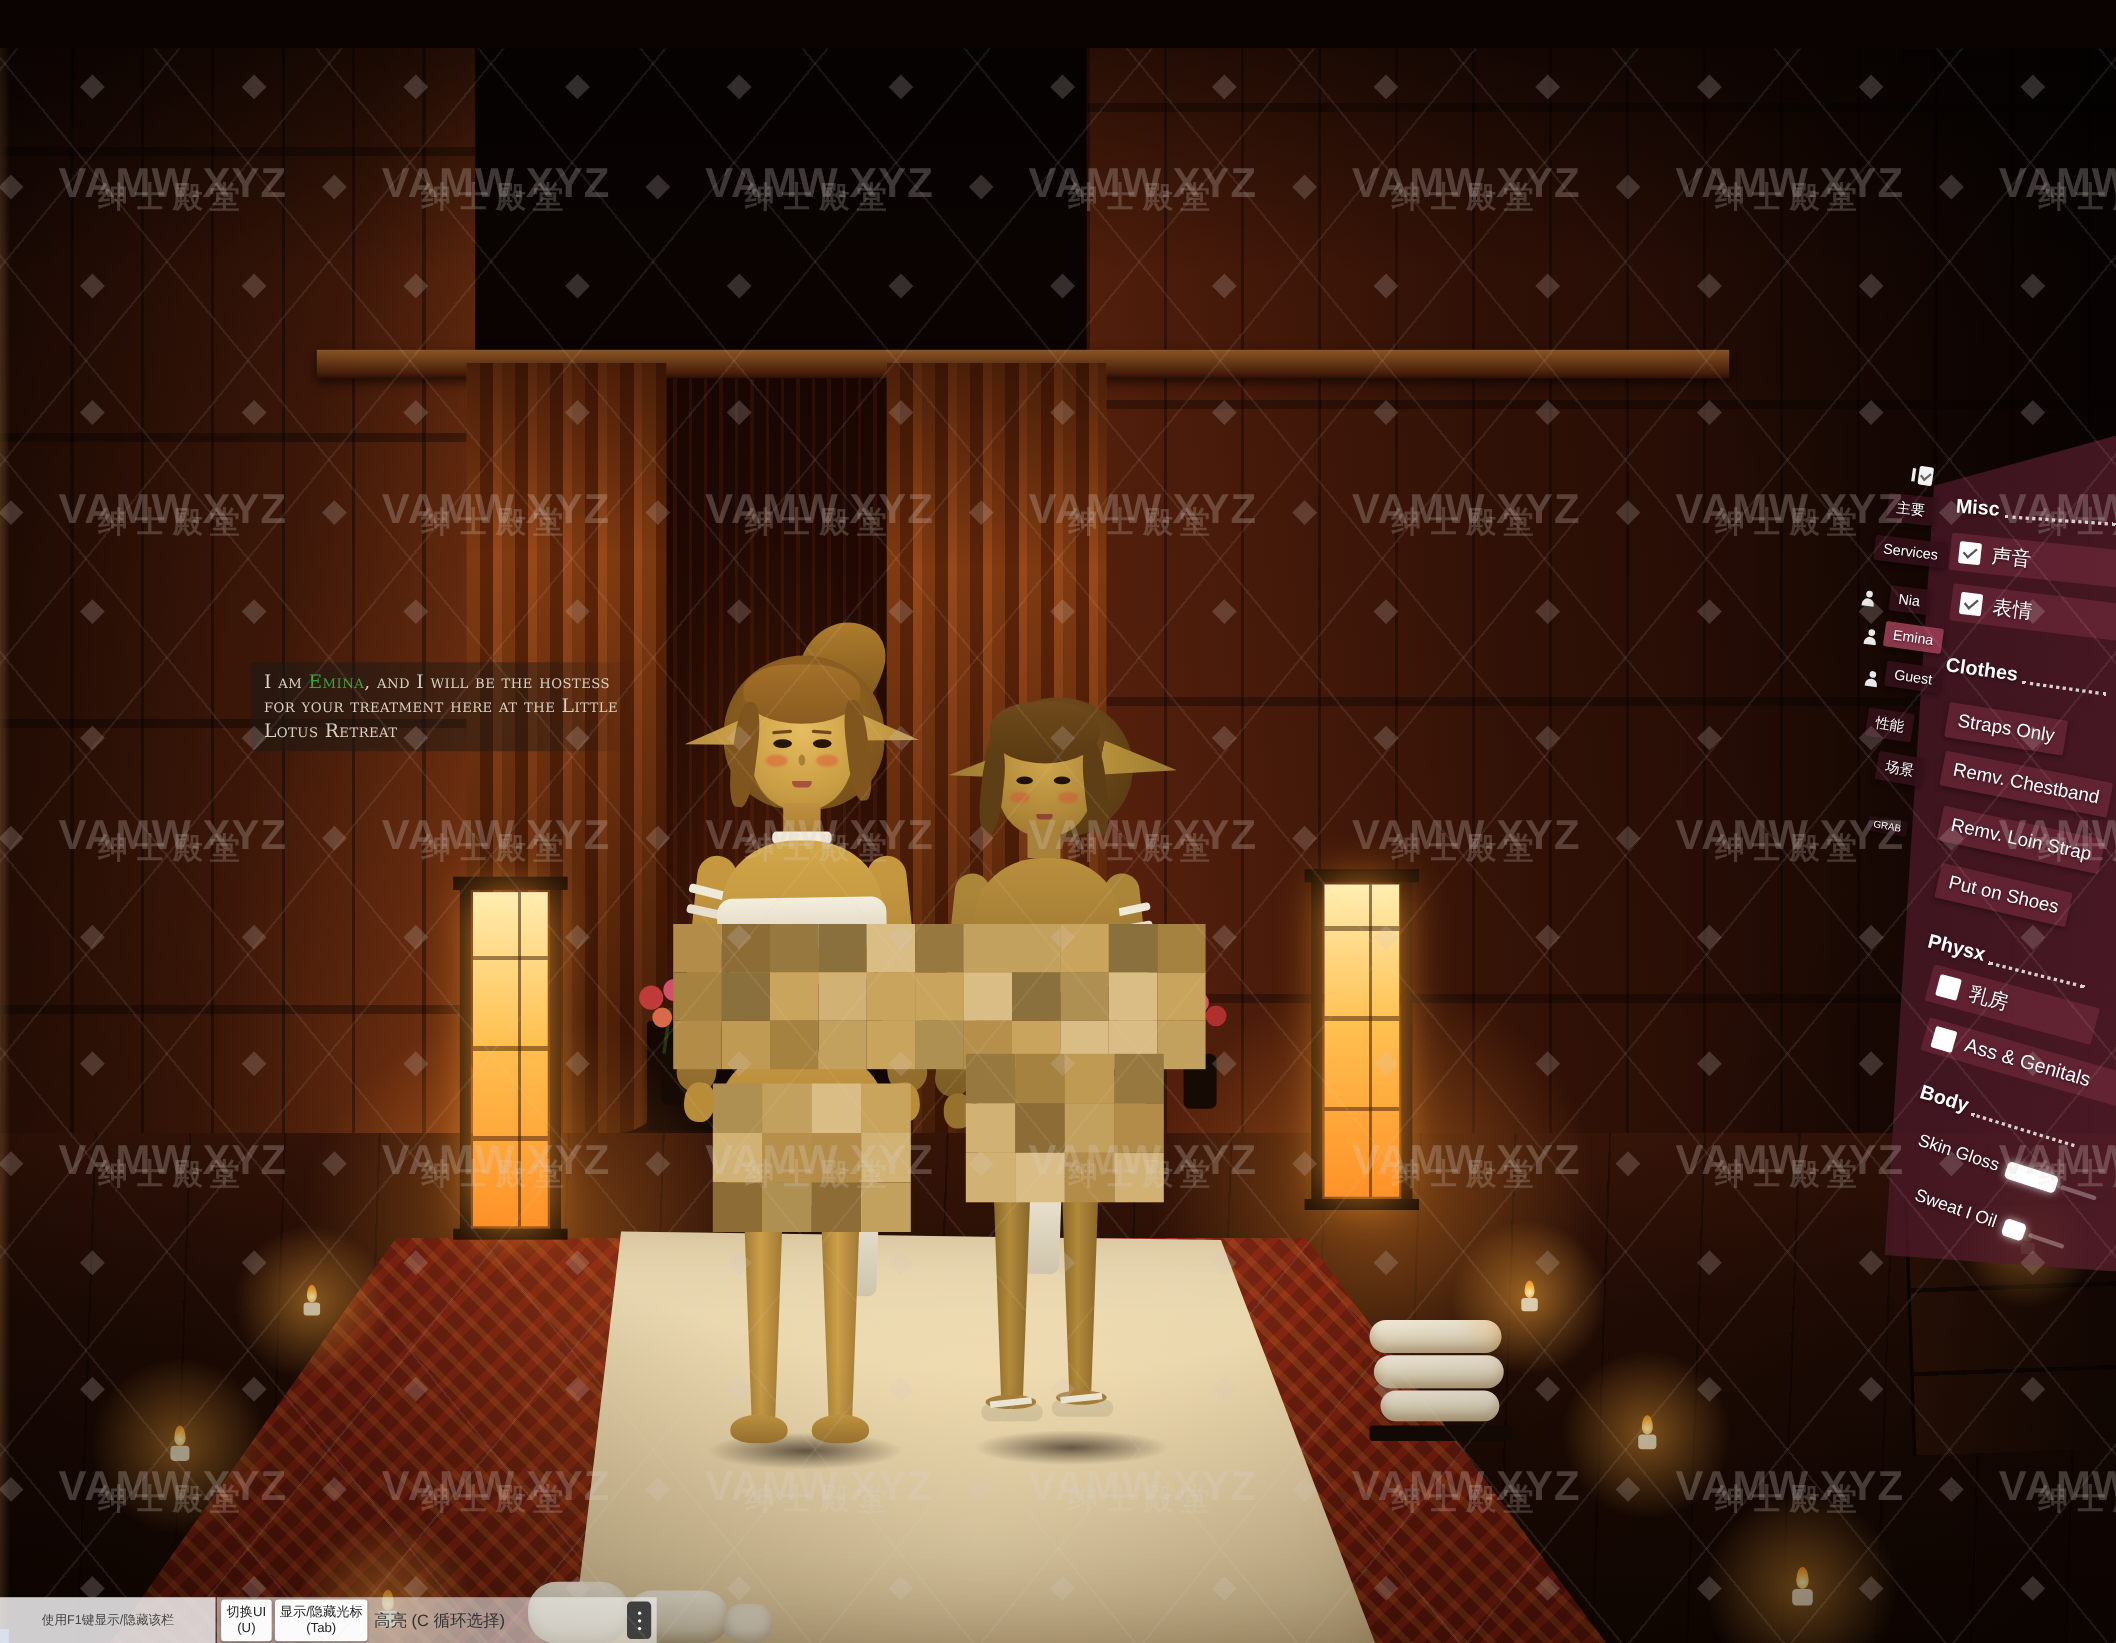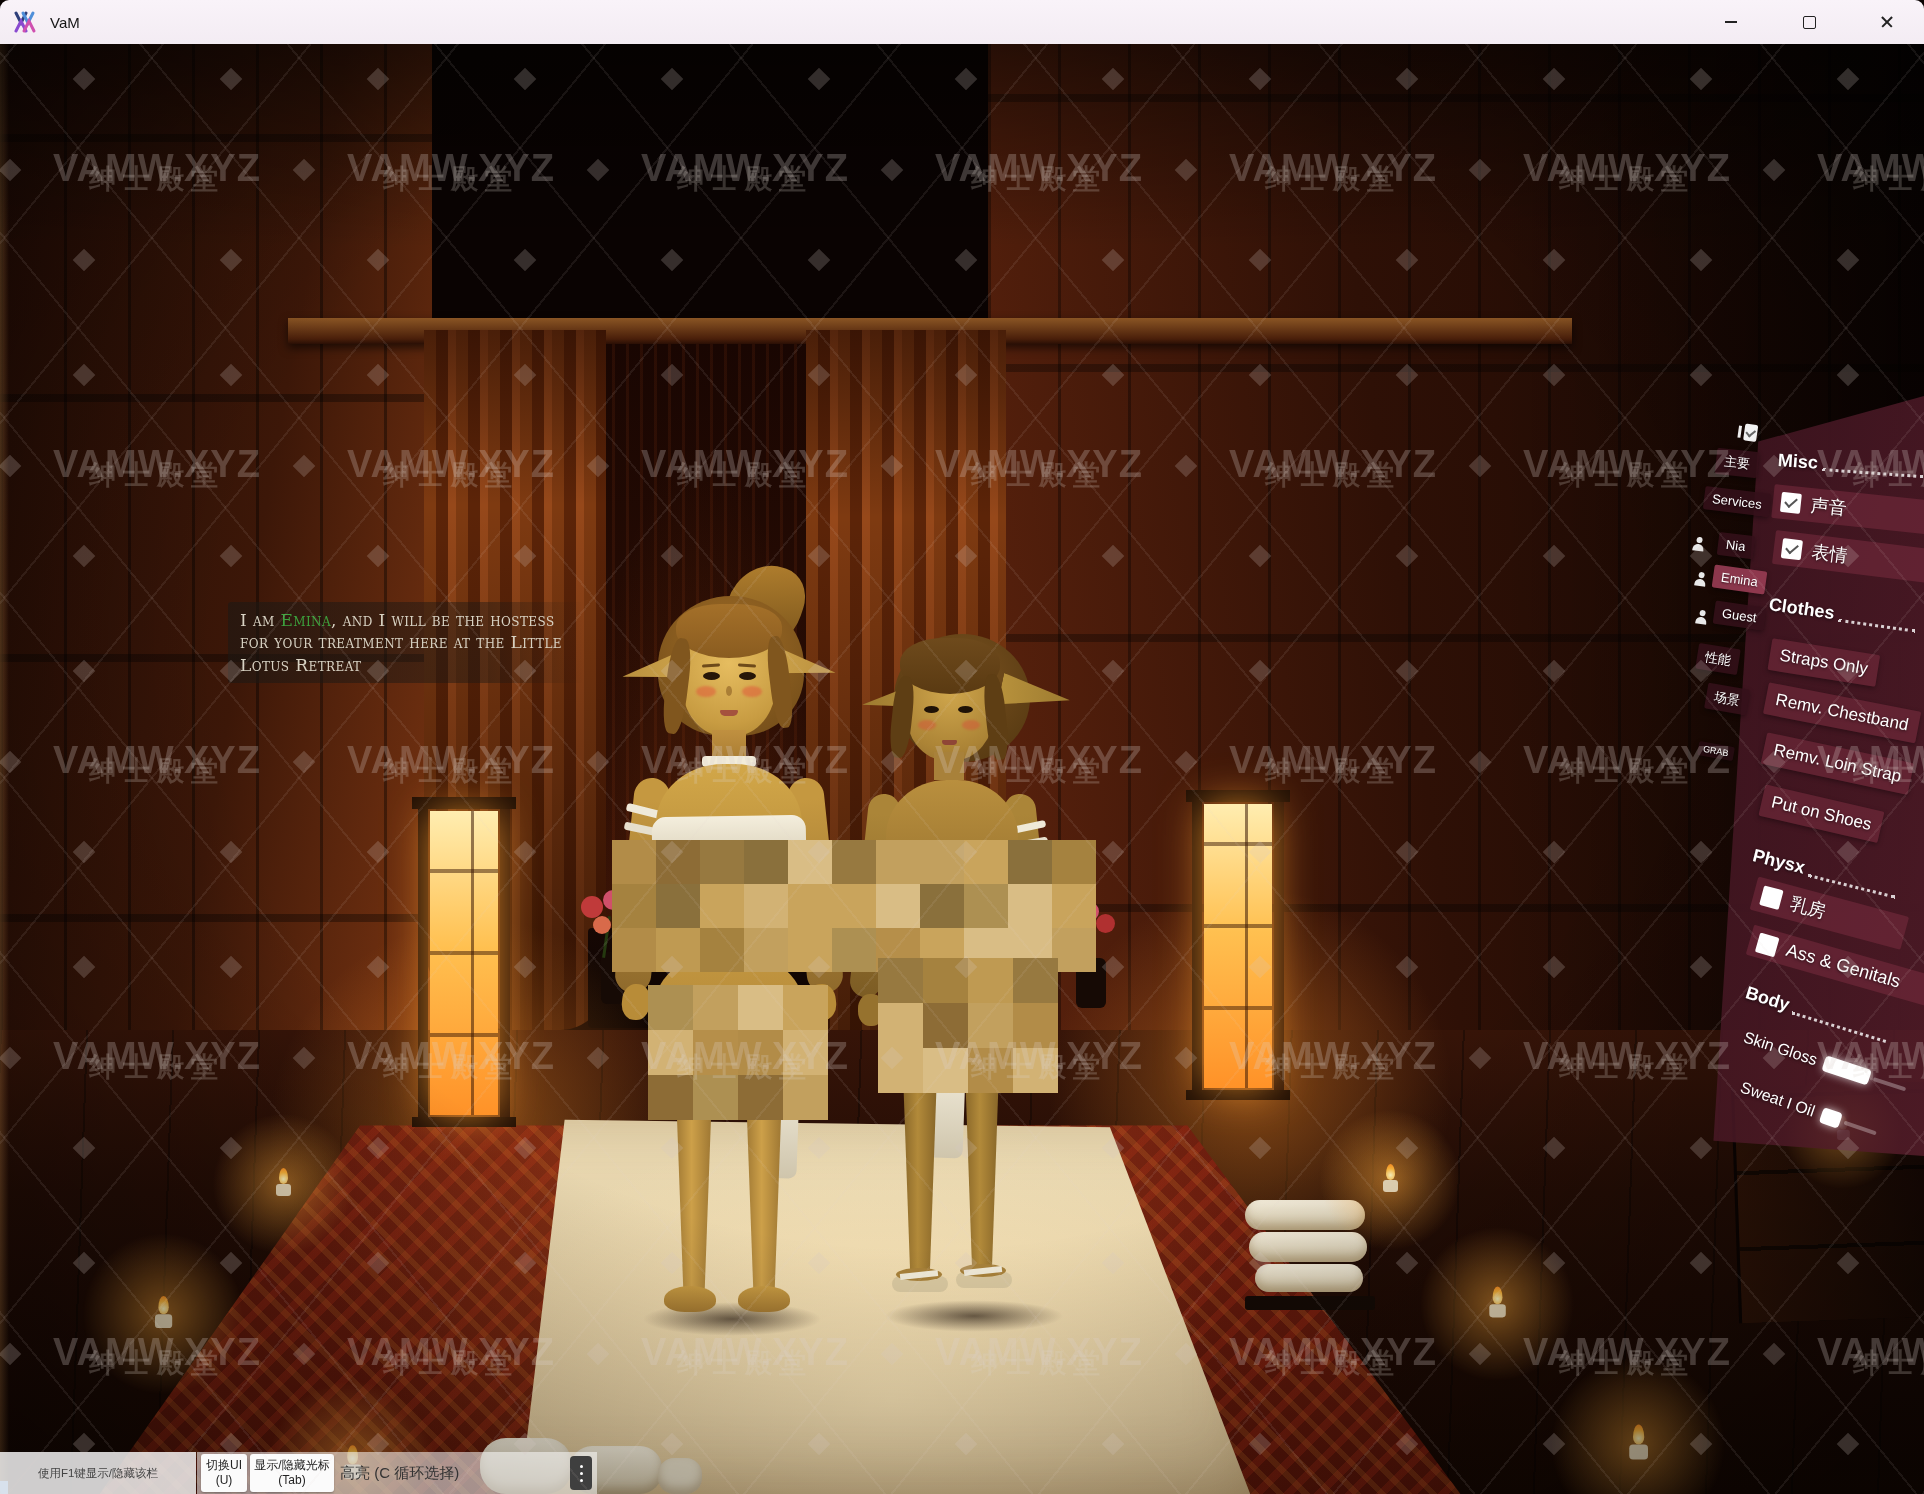--- a/index.html
+++ b/index.html
@@ -721,36 +721,13 @@
       <div class="tb-hl">高亮 (C 循环选择)</div>
       <div class="tb-more" title="">
         <b></b>
           <b></b>
           <b></b>
       </div>
     </div>
     <div class="blue-sliver"></div>
   </div>
 
-  <div id="titlebar">
-    <svg class="logo" viewBox="0 0 26 24">
-      <path d="M2 3 L7 13 L12 3" stroke="#2e3f7a" stroke-width="3" fill="none" stroke-linecap="round"></path>
-      <path d="M9 3 L14 13 L19 3" stroke="#4f8fd9" stroke-width="3" fill="none" stroke-linecap="round"></path>
-      <path d="M2 21 L7 11 L12 21" stroke="#8a4ad0" stroke-width="3" fill="none" stroke-linecap="round"></path>
-      <path d="M10 21 L15 11 L20 21" stroke="#d050b0" stroke-width="3" fill="none" stroke-linecap="round"></path>
-    </svg>
-    <span class="wtitle">VaM</span>
-    <div id="wctrls">
-      <div class="wbtn">
-          <div class="glyph-min"></div>
-        </div>
-      <div class="wbtn">
-          <div class="glyph-max"></div>
-        </div>
-      <div class="wbtn">
-          <div class="glyph-close">
-            <i></i>
-            <i></i>
-          </div>
-        </div>
-    </div>
-  </div>
 </div>
 
 </body></html>

